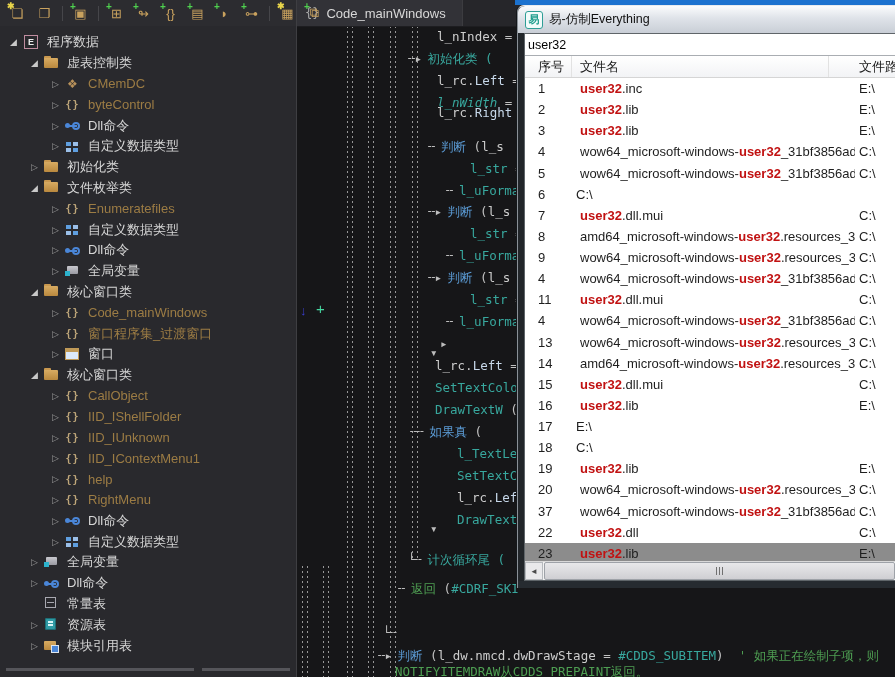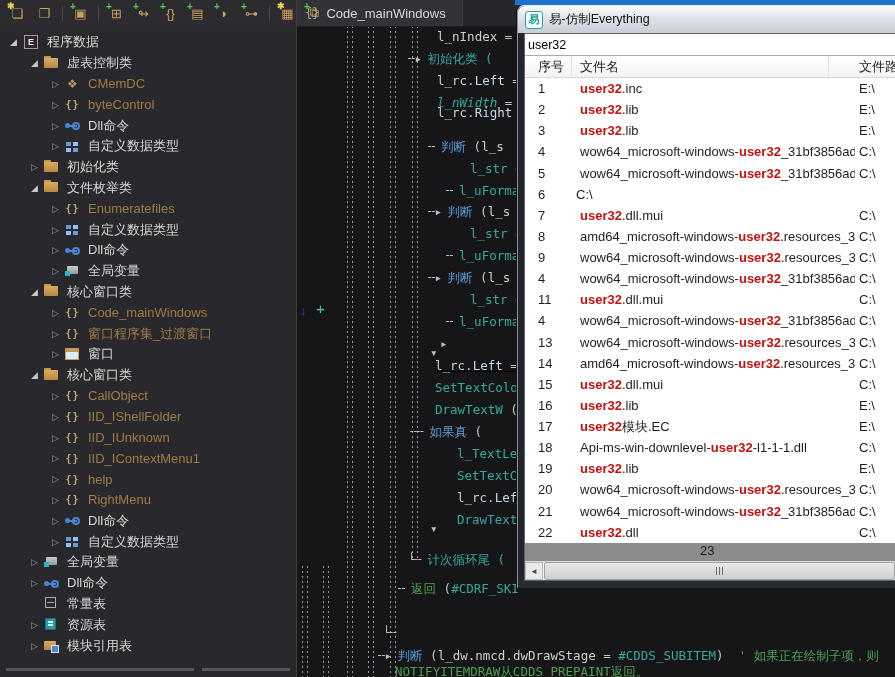--- a/index.html
+++ b/index.html
@@ -82,21 +82,21 @@
       display:flex;flex-direction:column;overflow:hidden;}
   .evt-search{flex:none;height:19px;border:none;border-bottom:1px solid #a9adb2;outline:none;
       font-family:"Liberation Sans",sans-serif;font-size:12.5px;padding:1px 0 1px 3px;color:#000;}
   .evt-header{flex:none;height:21px;display:flex;align-items:center;background:linear-gradient(#ffffff,#f2f3f5);
       border-bottom:1px solid #d5d5d5;font-size:13px;color:#1a1a1a;}
   .hcol-num{width:47px;flex:none;padding-left:13px;box-sizing:border-box;border-right:1px solid #e2e2e2;height:100%;display:flex;align-items:center;}
   .hcol-name{flex:1;padding-left:8px;border-right:1px solid #e2e2e2;height:100%;display:flex;align-items:center;overflow:hidden;}
   .hcol-path{width:37px;flex:none;padding-left:30px;height:100%;display:flex;align-items:center;overflow:hidden;white-space:nowrap;}
   .evt-rows{flex:1;overflow:hidden;}
   .evt-row{height:21.13px;display:flex;align-items:center;font-size:13px;color:#1e1e1e;}
-  .evt-row.selected{background:#8c8c8c;flex-direction:column;}
+  .evt-row.selected{background:#8c8c8c;}
   .rnum{width:47px;flex:none;padding-left:13px;box-sizing:border-box;}
   .rname{flex:1;padding-left:8px;white-space:nowrap;overflow:hidden;}
   .rname .match{color:#c11212;font-weight:bold;}
   .rpath{width:37px;flex:none;padding-left:4px;white-space:nowrap;overflow:hidden;}
   .evt-hscroll{flex:none;height:18px;background:#f2f2f2;border-top:1px solid #d9d9d9;display:flex;align-items:stretch;}
   .evt-sbtn{width:18px;flex:none;background:#e9e9eb;border:1px solid #b6b9bd;display:flex;align-items:center;justify-content:center;
       font-size:8px;color:#4a4a4a;box-sizing:border-box;}
   .evt-sthumb{flex:1;margin:0 1px;background:linear-gradient(#e8e8ea,#cfcfd3);border:1px solid #9ea2a8;border-radius:2px;
       display:flex;align-items:center;justify-content:center;gap:2px;}
   .evt-sthumb i{display:block;width:1px;height:8px;background:#707070;}
@@ -128,21 +128,21 @@
     <div class="cline" style="left: 470px; top: 160px;"><span class="c-teal">l_str</span><span class="c-op"> = </span></div>
     <div class="cline" style="left: 446px; top: 182px;"><span class="c-conn">╌ </span><span class="c-teal">l_uFormat</span></div>
     <div class="cline" style="left: 428px; top: 203px;"><span class="c-conn">╌▸ </span><span class="c-kwb">判断</span><span class="c-op"> (</span><span class="c-id">l_s</span></div>
     <div class="cline" style="left: 470px; top: 225px;"><span class="c-teal">l_str</span><span class="c-op"> = </span></div>
     <div class="cline" style="left: 446px; top: 247px;"><span class="c-conn">╌ </span><span class="c-teal">l_uFormat</span></div>
     <div class="cline" style="left: 428px; top: 269px;"><span class="c-conn">╌▸ </span><span class="c-kwb">判断</span><span class="c-op"> (</span><span class="c-id">l_s</span></div>
     <div class="cline" style="left: 470px; top: 291px;"><span class="c-teal">l_str</span><span class="c-op"> = </span></div>
     <div class="cline" style="left: 446px; top: 313px;"><span class="c-conn">╌ </span><span class="c-teal">l_uFormat</span></div>
     <div class="cline" style="left: 440px; top: 335px;"><span class="c-conn">▸</span></div>
     <div class="cline" style="left: 430px; top: 344px;"><span class="c-conn">▾</span></div>
-    <div class="cline" style="left: 435px; top: 357px; text-decoration: underline;"><span class="c-id">l_rc</span><span class="c-op">.</span><span class="c-prop">Left</span><span class="c-op"> = </span></div>
+    <div class="cline" style="left: 435px; top: 357px;"><span class="c-id">l_rc</span><span class="c-op">.</span><span class="c-prop">Left</span><span class="c-op"> = </span></div>
     <div class="cline" style="left: 435px; top: 379px;"><span class="c-teal">SetTextColor</span><span class="c-op"> (</span></div>
     <div class="cline" style="left: 435px; top: 401px;"><span class="c-teal">DrawTextW</span><span class="c-op"> (</span><span class="c-id">l</span></div>
     <div class="cline" style="left: 410px; top: 423px;"><span class="c-conn">╌╌ </span><span class="c-kwb">如果真</span><span class="c-op"> (</span></div>
     <div class="cline" style="left: 457px; top: 445px;"><span class="c-teal">l_TextLeft</span></div>
     <div class="cline" style="left: 457px; top: 467px;"><span class="c-teal">SetTextCo</span></div>
     <div class="cline" style="left: 457px; top: 489px;"><span class="c-id">l_rc</span><span class="c-op">.</span><span class="c-prop">Left</span></div>
     <div class="cline" style="left: 457px; top: 511px;"><span class="c-teal">DrawTextW</span></div>
     <div class="cline" style="left: 430px; top: 520px;"><span class="c-conn">▾</span></div>
     <div class="cline" style="left: 408px; top: 551px;"><span class="c-conn">└╌ </span><span class="c-teal">计次循环尾 (</span></div>
     <div class="cline" style="left: 398px; top: 580px;"><span class="c-conn">╌ </span><span class="c-green">返回</span><span class="c-op"> (</span><span class="c-teal">#CDRF_SKI</span></div>
@@ -453,40 +453,38 @@
           <span class="rname"><span></span><span class="match">user32</span><span>.dll.mui</span></span>
           <span class="rpath">C:\</span>
         </div>
         <div class="evt-row">
           <span class="rnum">16</span>
           <span class="rname"><span></span><span class="match">user32</span><span>.lib</span></span>
           <span class="rpath">E:\</span>
         </div>
         <div class="evt-row">
           <span class="rnum">17</span>
-          <span class="rname"><span></span><span class="match">user32</span><span>模块.EC</span></span>
           <span class="rpath">E:\</span>
         </div>
         <div class="evt-row">
           <span class="rnum">18</span>
-          <span class="rname"><span>Api-ms-win-downlevel-</span><span class="match">user32</span><span>-l1-1-1.dll</span></span>
           <span class="rpath">C:\</span>
         </div>
         <div class="evt-row">
           <span class="rnum">19</span>
           <span class="rname"><span></span><span class="match">user32</span><span>.lib</span></span>
           <span class="rpath">E:\</span>
         </div>
         <div class="evt-row">
           <span class="rnum">20</span>
           <span class="rname"><span>wow64_microsoft-windows-</span><span class="match">user32</span><span>.resources_31b...</span></span>
           <span class="rpath">C:\</span>
         </div>
         <div class="evt-row">
-          <span class="rnum">21</span>
+          <span class="rnum">37</span>
           <span class="rname"><span>wow64_microsoft-windows-</span><span class="match">user32</span><span>_31bf3856ad3...</span></span>
           <span class="rpath">C:\</span>
         </div>
         <div class="evt-row">
           <span class="rnum">22</span>
           <span class="rname"><span></span><span class="match">user32</span><span>.dll</span></span>
           <span class="rpath">C:\</span>
         </div>
         <div class="evt-row selected">
           <span class="rnum">23</span>

